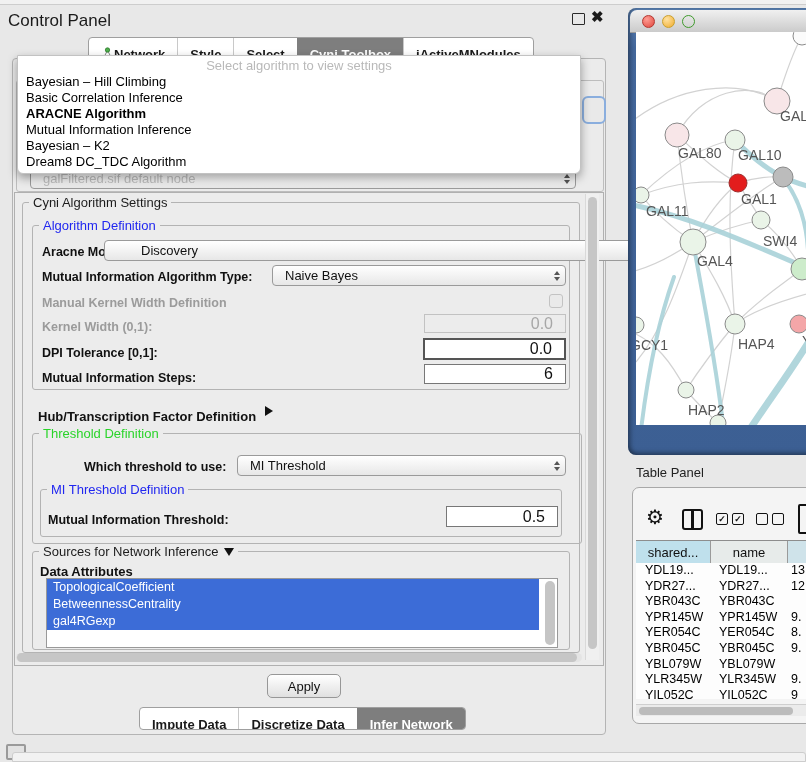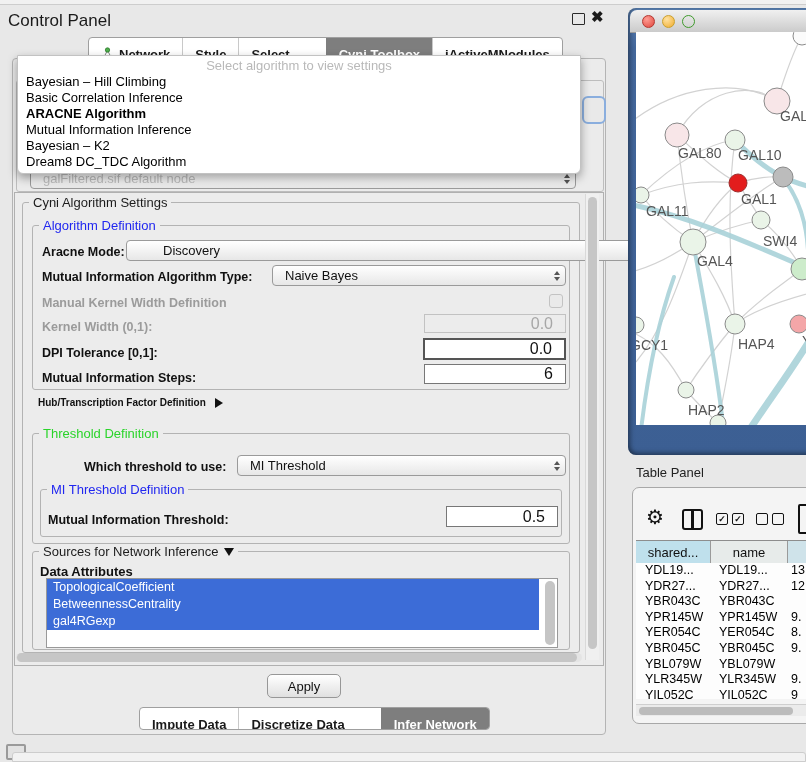--- a/index.html
+++ b/index.html
@@ -10,23 +10,23 @@
   .top-strip{left:0;top:0;width:806px;height:4px;background:#f1f1f1;border-bottom:1px solid #cdcdcd;}
 
   
   .cp-title{left:8px;top:11px;font-size:17px;color:#1a1a1a;}
   .float-btn{left:572px;top:13px;width:11px;height:10px;border:1.5px solid #2a2a2a;border-radius:1px;}
   .close-btn{left:591px;top:8px;font-size:15px;font-weight:bold;color:#1a1a1a;}
   .cp-body{left:12px;top:58px;width:592px;height:675px;border:1px solid #b4b4b4;border-radius:4px;background:#ebebeb;}
 
   
   .seg{display:flex;height:21px;border:1px solid #9f9f9f;border-radius:4px;background:#fff;overflow:hidden;}
-  .seg-item{display:flex;align-items:center;gap:5px;padding:16px 12px;font-size:13px;font-weight:bold;color:#1a1a1a;border-left:1px solid #c9c9c9;white-space:nowrap;}
+  .seg-item{display:flex;align-items:center;padding:16px 12px;font-size:13px;font-weight:bold;color:#1a1a1a;border-left:1px solid #c9c9c9;white-space:nowrap;}
   .seg-item:first-child{border-left:none;}
-  .seg-item.sel{background:#7e7e7e;color:#fff;border-left-color:#7e7e7e;margin-left:24px;}
+  .seg-item.sel{background:#7e7e7e;color:#fff;border-left-color:#7e7e7e;}
   .tabbar{left:88px;top:37px;}
   .bottom-tabbar{left:139px;top:707px;}
 
   
   .inference-group{left:16px;top:80px;width:586px;height:110px;border:1px solid #bdbdbd;border-radius:3px;background:#ebebeb;}
   .focus-btn{left:582px;top:96px;width:20px;height:24px;border:2px solid #8aaede;border-radius:6px;background:#e9e9e9;}
   .net-combo{left:30px;top:168px;width:546px;}
   .net-combo .combo-text{color:#9a9a9a;opacity:.6;}
 
   
@@ -166,21 +166,21 @@
   <div class="abs settings-viewport"></div>
 
   <div class="abs group" style="left:22px;top:202px;width:556px;height:449px;">
     <span class="group-title t-black">Cyni Algorithm Settings</span>
   </div>
 
   <div class="abs group" style="left:32px;top:225px;width:536px;height:163px;">
     <span class="group-title t-blue">Algorithm Definition</span>
   </div>
   <div class="abs lbl" style="left:42px;top:245px;">Aracne Mode:</div>
-  <div class="abs combo" style="left:126px;top:240px;width:536px;padding-left:36px;">
+  <div class="abs combo" style="left:104px;top:240px;width:536px;padding-left:36px;">
     <span>Discovery</span>
     <span class="stepper">
         <span class="tri-up"></span>
         <span class="tri-down"></span>
       </span>
   </div>
   <div class="abs lbl" style="left:42px;top:270px;">Mutual Information Algorithm Type:</div>
   <div class="abs combo" style="left:272px;top:265px;width:294px;">
     <span>Naive Bayes</span>
     <span class="stepper">
@@ -191,25 +191,25 @@
   <div class="abs lbl gray" style="left:42px;top:296px;">Manual Kernel Width Definition</div>
   <div class="abs checkbox" style="left:549px;top:294px;"></div>
   <div class="abs lbl gray" style="left:42px;top:320px;">Kernel Width (0,1):</div>
   <div class="abs field disabled" style="left:424px;top:314px;width:142px;height:19px;">0.0</div>
   <div class="abs lbl" style="left:42px;top:346px;">DPI Tolerance [0,1]:</div>
   <div class="abs field strong" style="left:423px;top:338px;width:143px;height:22px;">0.0</div>
   <div class="abs lbl" style="left:42px;top:371px;">Mutual Information Steps:</div>
   <div class="abs field" style="left:424px;top:364px;width:142px;height:20px;">6</div>
 
   <div class="abs" style="left:38px;top:397px;display:flex;align-items:center;gap:9px;">
-    <span class="lbl" style="font-size:10px;">Hub/Transcription Factor Definition</span>
+    <span class="lbl" style="font-size:13px;margin-top:12px;">Hub/Transcription Factor Definition</span>
     <span class="tri-right"></span>
   </div>
 
-  <div class="abs group" style="left:32px;top:433px;width:536px;height:109px;">
+  <div class="abs group" style="left:32px;top:433px;width:536px;height:109px;padding-left:12px;">
     <span class="group-title t-green">Threshold Definition</span>
   </div>
   <div class="abs lbl" style="left:84px;top:460px;">Which threshold to use:</div>
   <div class="abs combo" style="left:237px;top:455px;width:329px;">
     <span>MI Threshold</span>
     <span class="stepper">
         <span class="tri-up"></span>
         <span class="tri-down"></span>
       </span>
   </div>

